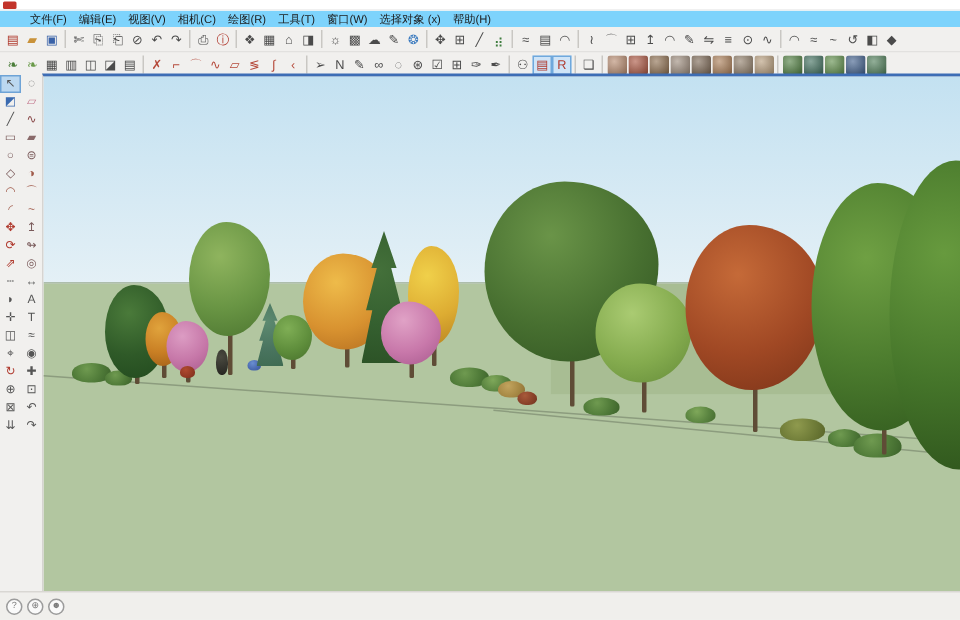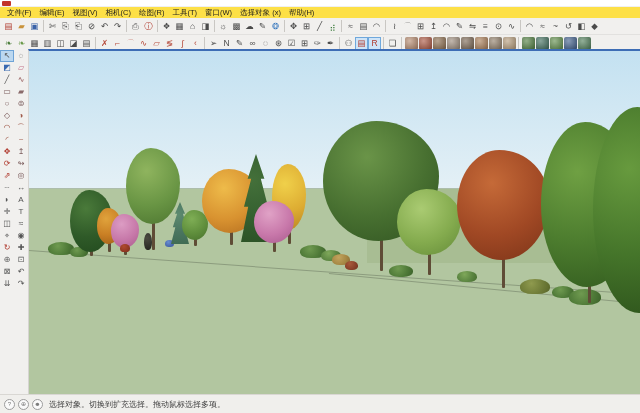--- a/index.html
+++ b/index.html
@@ -2,21 +2,21 @@
 <html><head>
 <meta charset="utf-8">
 <style>
   html,body{margin:0;padding:0}
   body{width:640px;height:413px;position:relative;overflow:hidden;background:#f1f0ee;
        font-family:"Liberation Sans",sans-serif;-webkit-font-smoothing:antialiased}
   
   .titlebar{height:6px;background:#ffffff;position:relative;border-bottom:1px solid #f0f0f0}
   .logo{position:absolute;left:2px;top:1px;width:9px;height:5px;background:#c2342a;border-radius:1px}
   
-  .menubar{height:11px;display:flex;align-items:center;padding-left:3px;background:#fde047;font-size:7.5px;color:#1c1c1c}
+  .menubar{height:11px;display:flex;align-items:center;padding-left:16px;background:#7dd3fc;font-size:7.5px;color:#1c1c1c}
   .menu-item{padding:0 4px;white-space:nowrap;cursor:default}
   
   .toolbar{height:16px;display:flex;align-items:center;padding-left:2px;background:#f1f0ee;border-bottom:1px solid #e2e1df;overflow:hidden}
   .tb-icon{width:13px;height:13px;line-height:13px;text-align:center;font-size:8.5px;color:#4b4b4b;flex:none;cursor:default;box-sizing:border-box}
   .tb-icon.selected{background:#cfe4f7;border:1px solid #6fa8dc;line-height:11px}
   .tb-icon.thumb{border-radius:2px;margin:0 .5px}
   .tb-sep{width:1px;height:12px;background:#c9c7c3;margin:0 2px;flex:none}
   
   .main{position:absolute;top:49px;bottom:18px;left:0;right:0;display:flex}
   .palette{width:28px;background:#f1f0ee;display:grid;grid-template-columns:14px 14px;align-content:start;padding-top:1px}
@@ -314,14 +314,13 @@
           <div class="canopy" style="height: 206px; background: radial-gradient(circle at 38% 30%, rgb(103, 154, 62) 0%, rgb(69, 117, 42) 55%, rgb(46, 84, 28) 100%);"></div>
         </div>
       </div>
   </div>
 </div>
 
 <div class="statusbar">
   <div class="sb-icon">?</div>
     <div class="sb-icon">⊕</div>
     <div class="sb-icon">☻</div>
-    <span class="sb-msg">选择对象。切换到扩充选择。拖动鼠标选择多项。</span>
 </div>
 
 </body></html>

